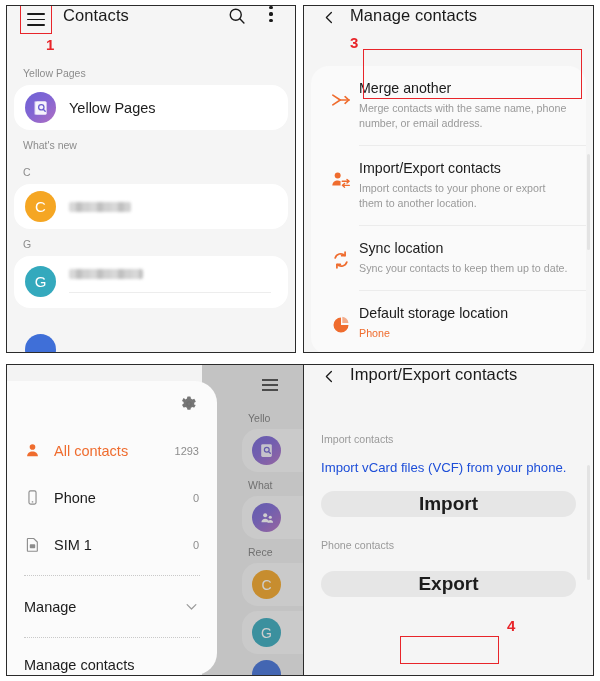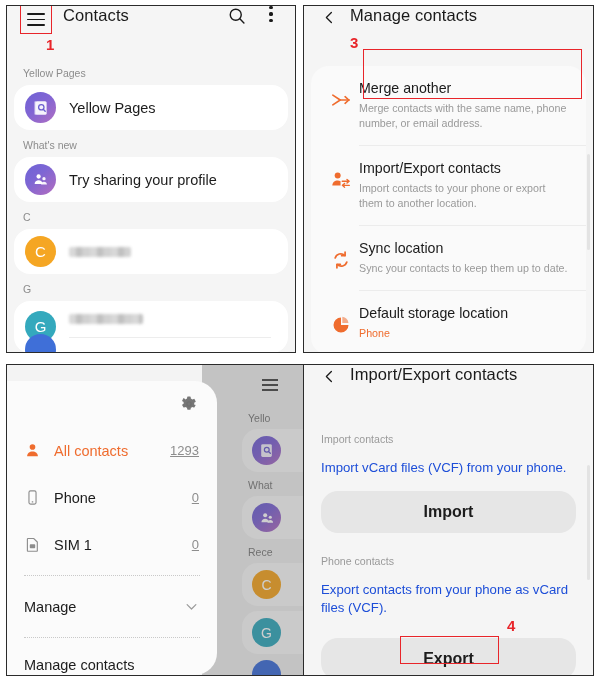--- a/index.html
+++ b/index.html
@@ -141,21 +141,21 @@
     border-bottom-right-radius: 22px;
     z-index: 3;
   }
   .dr-top { height: 46px; display: flex; align-items: center; justify-content: flex-end; padding-right: 19px;}
   .dr-item {
     display: flex; align-items: center; height: 47px; padding: 0 18px 0 17px;
   }
   .dr-ico { flex: 0 0 30px; display:flex; align-items:center; }
   .dr-label { flex: 1; font-size: 14.5px; color: #1c1c1c; }
   .dr-label.active { color: #ef6c2e; }
-  .dr-count { font-size: 13px; color: #8d8d8d; text-decoration: underline; }
+  .dr-count { font-size: 11px; color: #8d8d8d; }
   .dotted {
     border-top: 1.4px dotted #c9c9c9; margin: 7px 17px 7px 17px;
   }
   .dr-manage {
     display:flex; align-items:center; height: 40px; padding-left: 17px;
     font-size: 14.5px; color: #1c1c1c;
   }
 
   
   .bh-app { height: 40px; display:flex; align-items:center; padding-left: 14px;}
@@ -163,24 +163,24 @@
   .bh-card {
     background:#fafafa; border-radius:16px; margin:0 8px; height:43px;
     display:flex; align-items:center; padding-left: 10px;
   }
   .bh-av { width:29px;height:29px;border-radius:50%; }
 
   
   .ie-label { font-size: 10.6px; color: #9a9a9a; padding: 16px 17px 0 17px; }
   .ie-desc { font-size: 13.2px; color: #1d4ed8; padding: 14px 18px 0 17px; line-height: 1.42; }
   .ie-btn {
-    margin: 13px 17px 0 17px; height: 42px;
+    margin: 13px 17px 0 17px; height: 26px;
     background: #e6e6e6; border-radius: 17px;
     display: flex; align-items: center; justify-content: center;
-    font-size: 16px; color: #1c1c1c; font-weight: bold;
+    font-size: 19px; color: #1c1c1c; font-weight: bold;
   }
   .scrollbar {
     position:absolute; right:3px; width:3px; border-radius:2px; background:#e3e3e3;
   }
 </style>
 </head>
 <body>
 
 <div class="grid">
 
@@ -211,31 +211,20 @@
           <rect x="4.5" y="3" width="15" height="18" rx="2" fill="#ffffff" opacity=".92"></rect>
           <rect x="3.2" y="3" width="2.6" height="18" rx="1" fill="#ffffff" opacity=".6"></rect>
           <circle cx="12.4" cy="11" r="3.6" fill="none" stroke="#6b5fd0" stroke-width="1.7"></circle>
           <line x1="15" y1="13.6" x2="17.6" y2="16.2" stroke="#6b5fd0" stroke-width="1.9" stroke-linecap="round"></line>
         </svg>
       </div>
       <div class="row-name">Yellow Pages</div>
     </div>
 
     <div class="section-label">What's new</div>
-    <div class="card">
-      <div class="avatar av-prof">
-        <svg width="19" height="19" viewBox="0 0 24 24">
-          <circle cx="9.6" cy="8.2" r="2.7" fill="#ffffff"></circle>
-          <path d="M4.6 17.6c0-2.9 2.3-4.6 5-4.6s5 1.7 5 4.6z" fill="#ffffff"></path>
-          <circle cx="16.4" cy="11" r="2.1" fill="#ffffff" opacity=".92"></circle>
-          <path d="M12.7 18.4c0-2.3 1.7-3.6 3.7-3.6s3.7 1.3 3.7 3.6z" fill="#ffffff" opacity=".92"></path>
-        </svg>
-      </div>
-      <div class="row-name">Try sharing your profile</div>
-    </div>
 
     <div class="section-label">C</div>
     <div class="card">
       <div class="avatar av-c">C</div>
       <div class="blur-bar" style="width:62px"></div>
     </div>
 
     <div class="section-label">G</div>
     <div class="card tall" style="align-items:flex-start;padding-top:8px">
       <div class="avatar av-g" style="margin-top:2px">G</div>
@@ -440,21 +429,20 @@
         </svg>
       </div>
       <div class="title">Import/Export contacts</div>
     </div>
 
     <div class="ie-label">Import contacts</div>
     <div class="ie-desc">Import vCard files (VCF) from your phone.</div>
     <div class="ie-btn">Import</div>
 
     <div class="ie-label" style="padding-top:22px">Phone contacts</div>
-    <div class="ie-desc">Export contacts from your phone as vCard files (VCF).</div>
     <div class="ie-btn" style="margin-top:20px">Export</div>
 
     <div class="scrollbar" style="top:100px;height:115px"></div>
     <div class="redbox" style="left:96px; top:271px; width:99px; height:28px"></div>
     <div class="step" style="left:203px; top:252px">4</div>
   </div>
 
 </div>
 
 </body></html>

